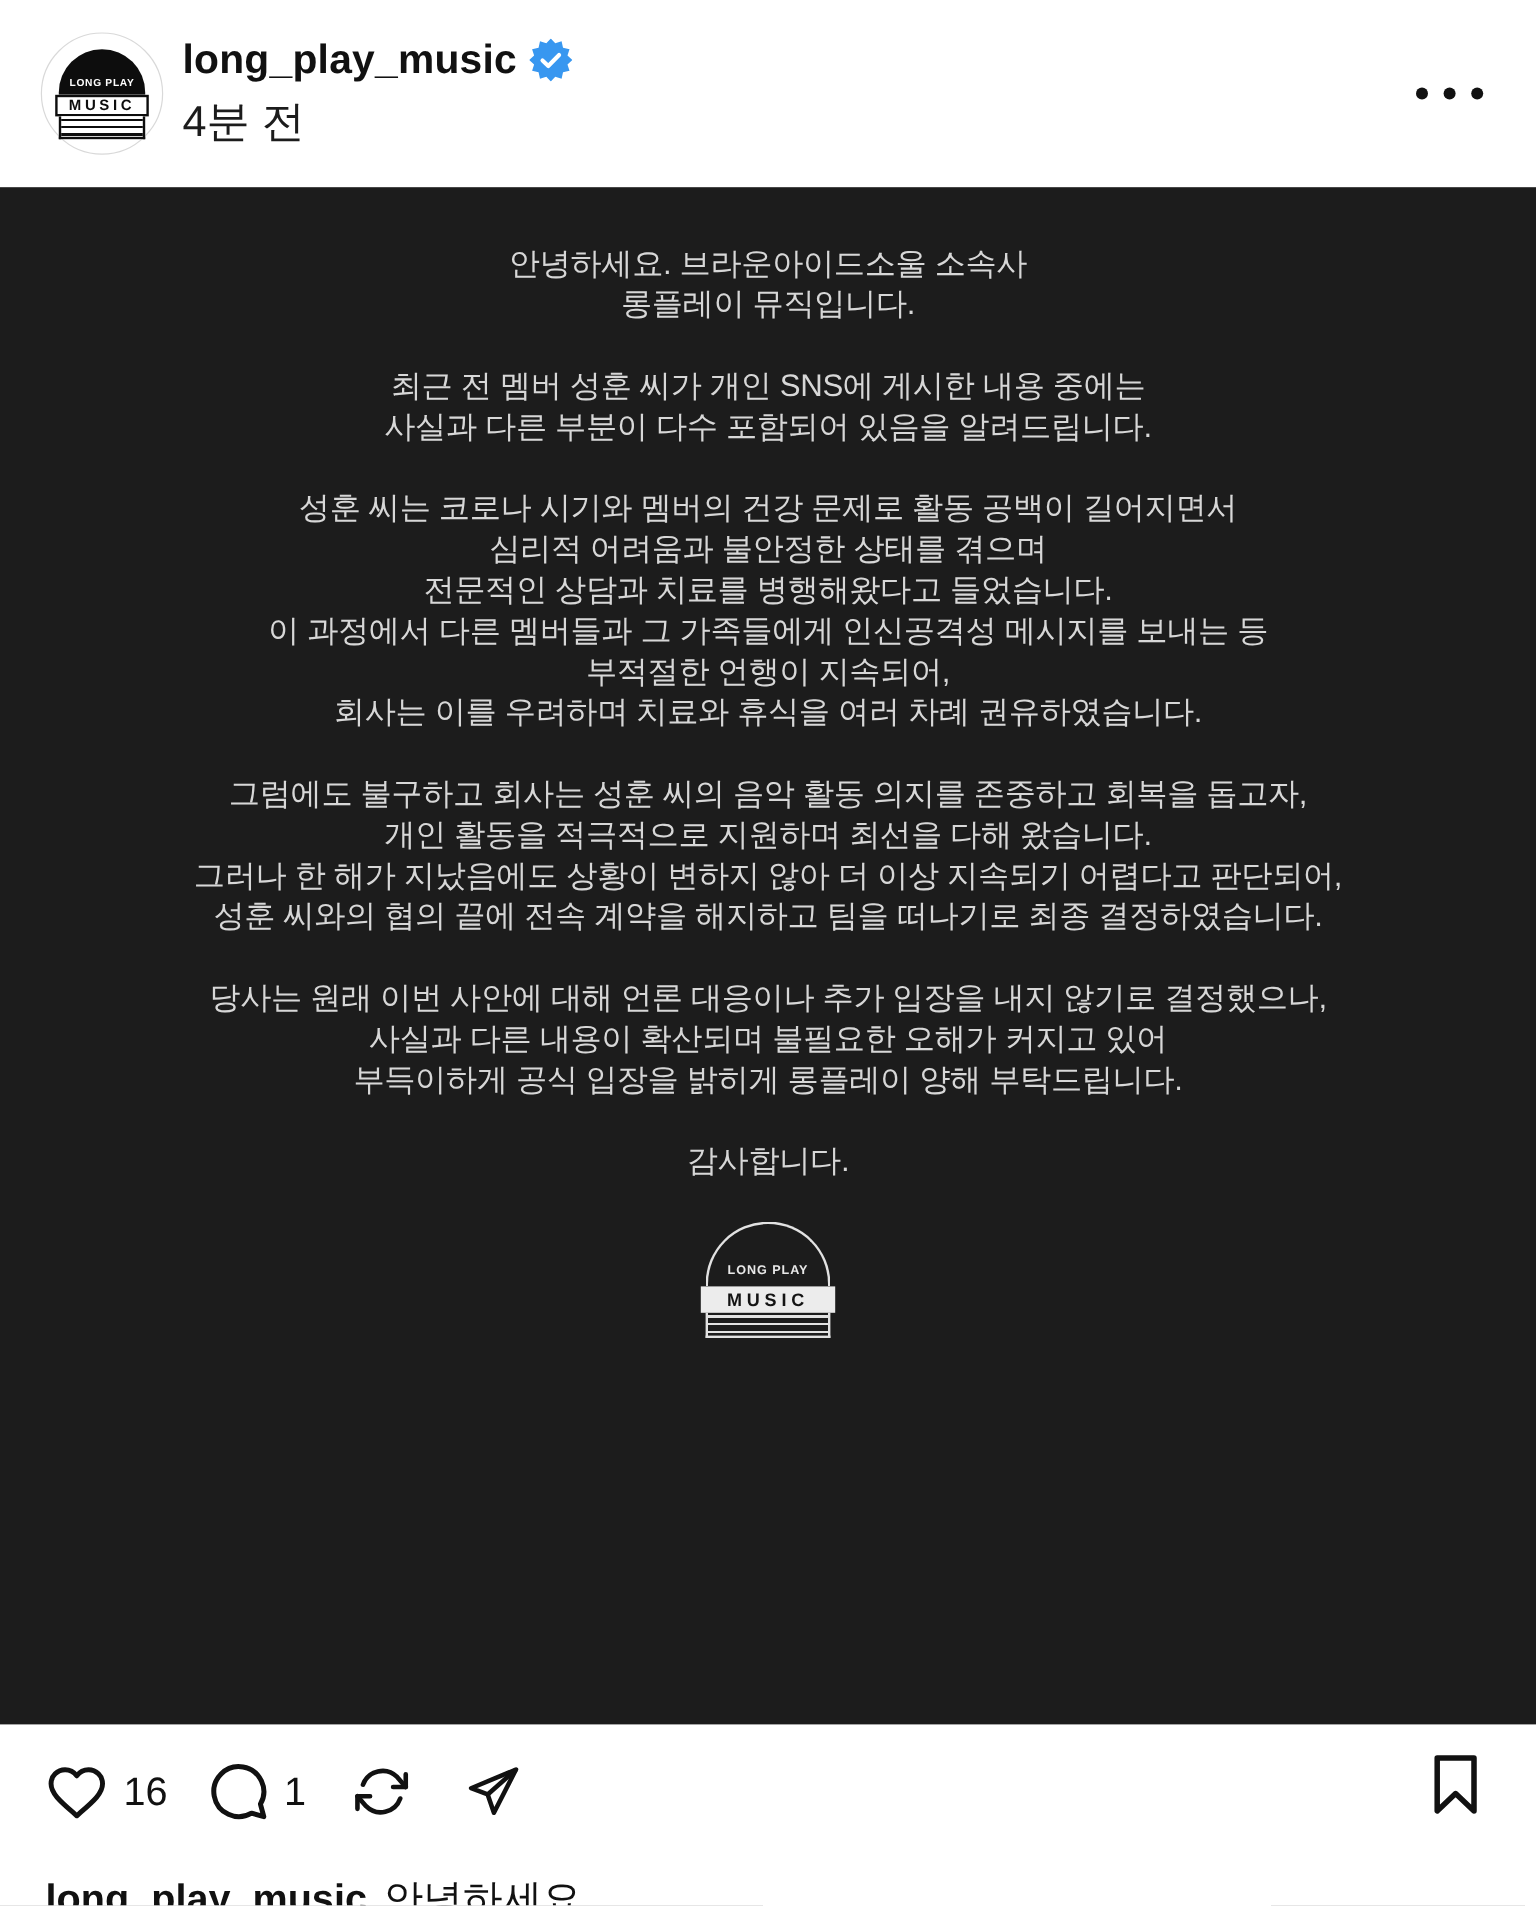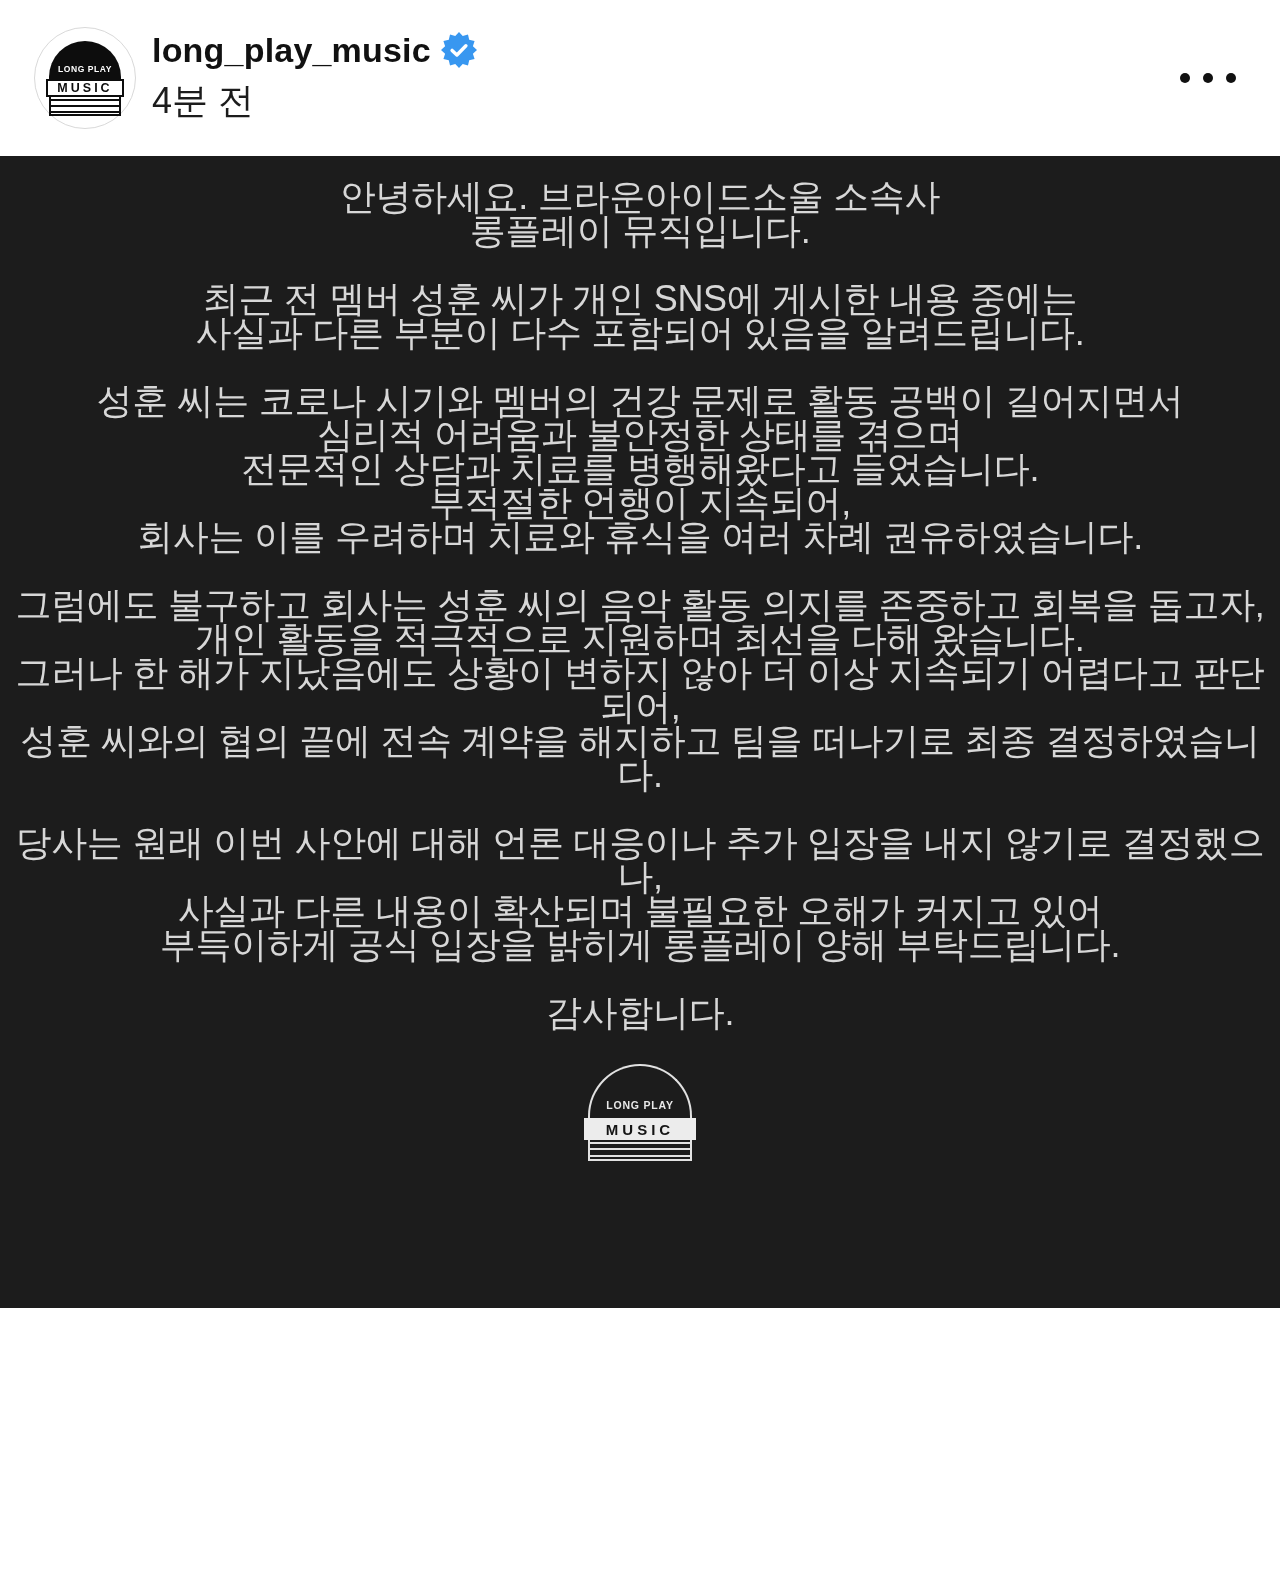--- a/index.html
+++ b/index.html
@@ -1,18 +1,18 @@
 <!DOCTYPE html>
 <html style="--verified-blue: #3897f0; --media-bg: #1c1c1c; --media-text: #d7d7d7;"><head>
 <meta charset="utf-8">
 <style>
   * { box-sizing: border-box; }
   html, body { margin: 0; padding: 0; background: #fff; }
   .page {
-    position: relative; width: 1280px; height: 1308px; overflow: hidden;
+    position: relative; width: 1280px; height: 1588px; overflow: hidden;
     background: #fff; font-family: "Liberation Sans", "DejaVu Sans", sans-serif;
   }
 
   
   .post-header {
     position: absolute; top: 0; left: 0; width: 1280px; height: 156px;
     display: flex; align-items: center; padding: 0 44px 0 34px; background: #fff;
   }
   .avatar {
     width: 102px; height: 102px; border-radius: 50%;
@@ -62,23 +62,23 @@
     height: 21px; border: 2.5px solid #e2e2e2; border-top: none;
     background: repeating-linear-gradient(180deg, transparent 0 2px, #e2e2e2 2px 4px, transparent 4px 6.5px);
   }
 
   
   .post-media {
     position: absolute; top: 156px; left: 0; width: 1280px; height: 1281px;
     background: var(--media-bg, #1c1c1c); overflow: hidden;
   }
   .statement {
-    padding-top: 24px; text-align: center;
+    padding-top: 46px; text-align: center;
     color: var(--media-text, #d7d7d7);
-    font-size: 36px; line-height: 34px; letter-spacing: -0.3px;
+    font-size: 26px; line-height: 34px; letter-spacing: -0.3px;
   }
   .stmt-para { margin: 0 0 34px 0; }
 
   
   .action-bar {
     position: absolute; top: 1437px; left: 0; width: 1280px; height: 112px;
     display: flex; align-items: center;
   }
   .action-left { display: flex; align-items: center; margin-left: 38px; text-align: center; }
   .icon-btn { display: flex; align-items: center; cursor: pointer; color: #111; }
@@ -129,20 +129,21 @@
           <div class="stmt-line">롱플레이 뮤직입니다.</div>
         </div>
         <div class="stmt-para">
           <div class="stmt-line">최근 전 멤버 성훈 씨가 개인 SNS에 게시한 내용 중에는</div>
           <div class="stmt-line">사실과 다른 부분이 다수 포함되어 있음을 알려드립니다.</div>
         </div>
         <div class="stmt-para">
           <div class="stmt-line">성훈 씨는 코로나 시기와 멤버의 건강 문제로 활동 공백이 길어지면서</div>
           <div class="stmt-line">심리적 어려움과 불안정한 상태를 겪으며</div>
           <div class="stmt-line">전문적인 상담과 치료를 병행해왔다고 들었습니다.</div>
+          <div class="stmt-line">이 과정에서 다른 멤버들과 그 가족들에게 인신공격성 메시지를 보내는 등</div>
           <div class="stmt-line">부적절한 언행이 지속되어,</div>
           <div class="stmt-line">회사는 이를 우려하며 치료와 휴식을 여러 차례 권유하였습니다.</div>
         </div>
         <div class="stmt-para">
           <div class="stmt-line">그럼에도 불구하고 회사는 성훈 씨의 음악 활동 의지를 존중하고 회복을 돕고자,</div>
           <div class="stmt-line">개인 활동을 적극적으로 지원하며 최선을 다해 왔습니다.</div>
           <div class="stmt-line">그러나 한 해가 지났음에도 상황이 변하지 않아 더 이상 지속되기 어렵다고 판단되어,</div>
           <div class="stmt-line">성훈 씨와의 협의 끝에 전속 계약을 해지하고 팀을 떠나기로 최종 결정하였습니다.</div>
         </div>
         <div class="stmt-para">

